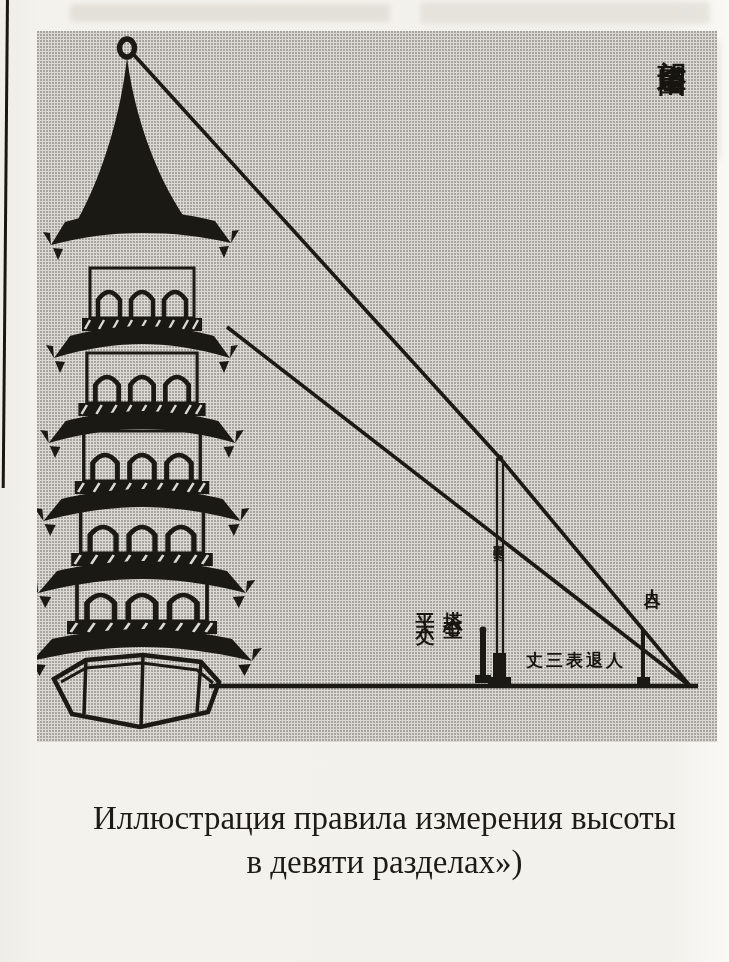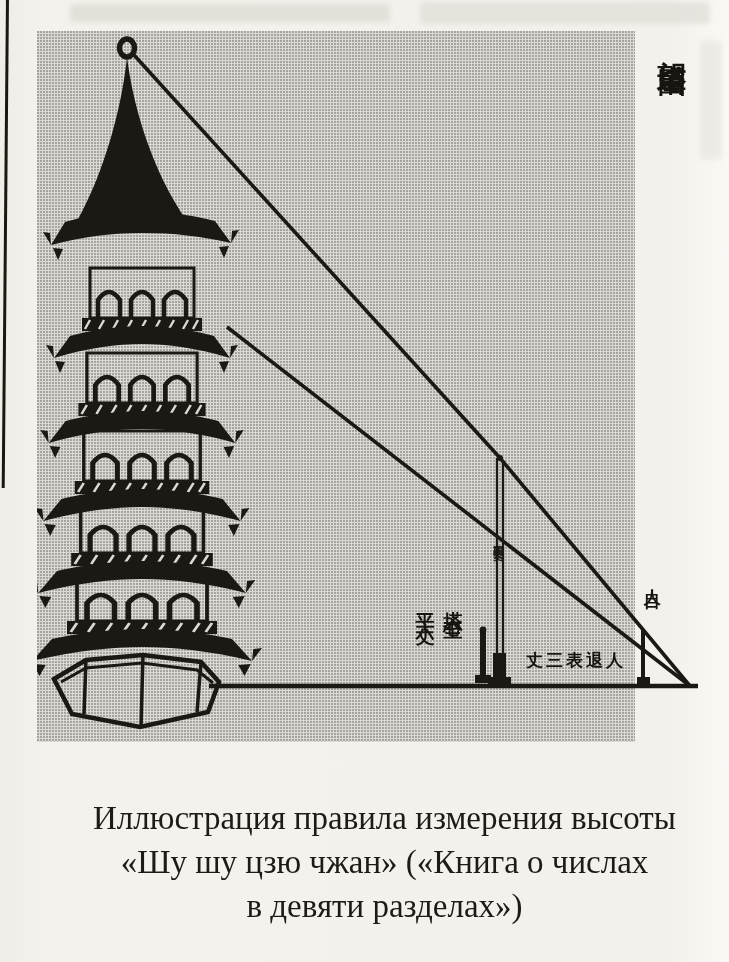--- a/index.html
+++ b/index.html
@@ -7,21 +7,21 @@
     width:729px;height:962px;position:relative;overflow:hidden;
     background:linear-gradient(90deg,#efede8 0%,#f4f2ed 6%,#f3f1ec 92%,#faf9f5 100%);
     font-family:"Liberation Serif","DejaVu Serif",serif;
   }
   
   .left-rule{position:absolute;left:6px;top:-4px;width:3px;height:492px;background:#19170f;
     transform:rotate(0.5deg);transform-origin:top left;}
   .ghost{position:absolute;background:#e2e0d9;filter:blur(2.5px);border-radius:4px;}
   
   .plate{
-    position:absolute;left:37px;top:31px;width:598px;height:711px;
+    position:absolute;left:37px;top:31px;width:680px;height:711px;
     background-color:#dbd9d3;
     background-image:radial-gradient(circle at 1px 1px, rgba(45,43,37,0.30) 26%, transparent 32%);
     background-size:3px 3px;
   }
   .plate svg{position:absolute;left:0;top:0;}
   
   .cjk{position:absolute;color:#17150f;font-family:"DejaVu Sans",sans-serif;font-weight:bold;line-height:1.05;}
   .v{writing-mode:vertical-rl;text-orientation:upright;}
   .fig-title{left:620px;top:6px;font-size:29px;letter-spacing:5px;}
   .pole-label{left:455px;top:506px;font-size:10px;letter-spacing:1px;opacity:.92;}
@@ -108,15 +108,14 @@
   <div class="cjk v fig-title">望塔圖</div>
   <div class="cjk v pole-label">表高四丈去一丈</div>
   <div class="cjk v col-right">塔心至</div>
   <div class="cjk v col-left">平六丈</div>
   <div class="cjk ground-label">丈三表退人</div>
   <div class="cjk v eye-label">人目</div>
 </div>
 
 <div class="caption">
   <div>Иллюстрация правила измерения высоты</div>
-  <div>«Шу шу цзю чжан» («Книга о числах</div>
   <div>в девяти разделах»)</div>
 </div>
 
 </body></html>

